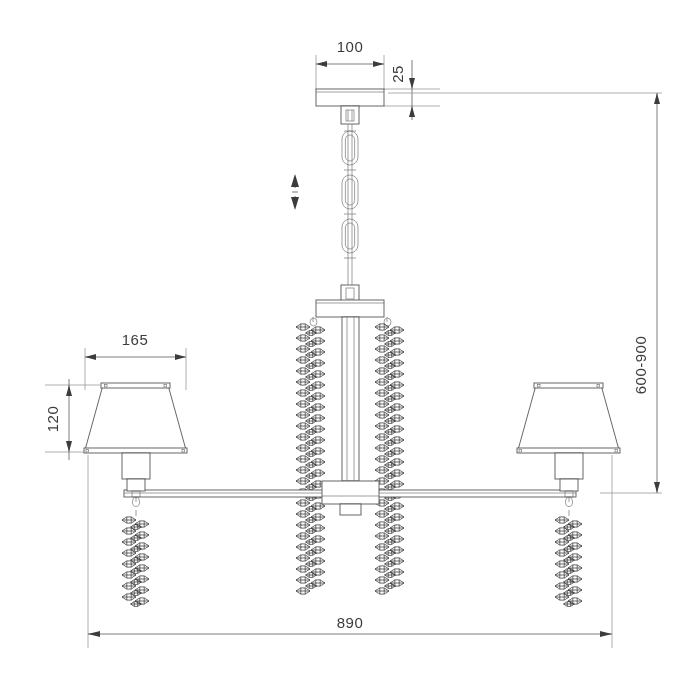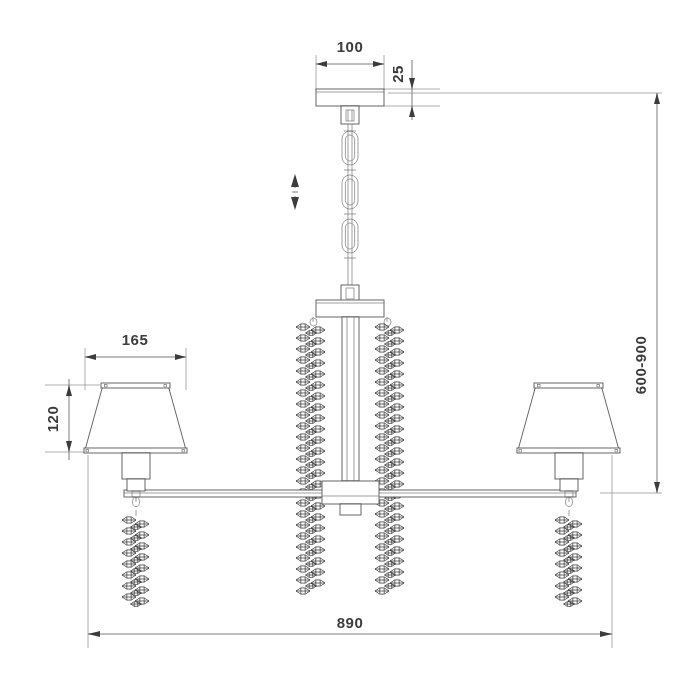--- a/index.html
+++ b/index.html
@@ -7,21 +7,20 @@
     padding: 0;
     background: #ffffff;
   }
   #canvas-root {
     position: relative;
     width: 700px;
     height: 700px;
     background: #ffffff;
     font-family: "Liberation Sans", sans-serif;
     overflow: hidden;
-    font-weight: bold;
   }
   svg#drawing {
     position: absolute;
     left: 0;
     top: 0;
     width: 700px;
     height: 700px;
     display: block;
   }
   .dim-text {

